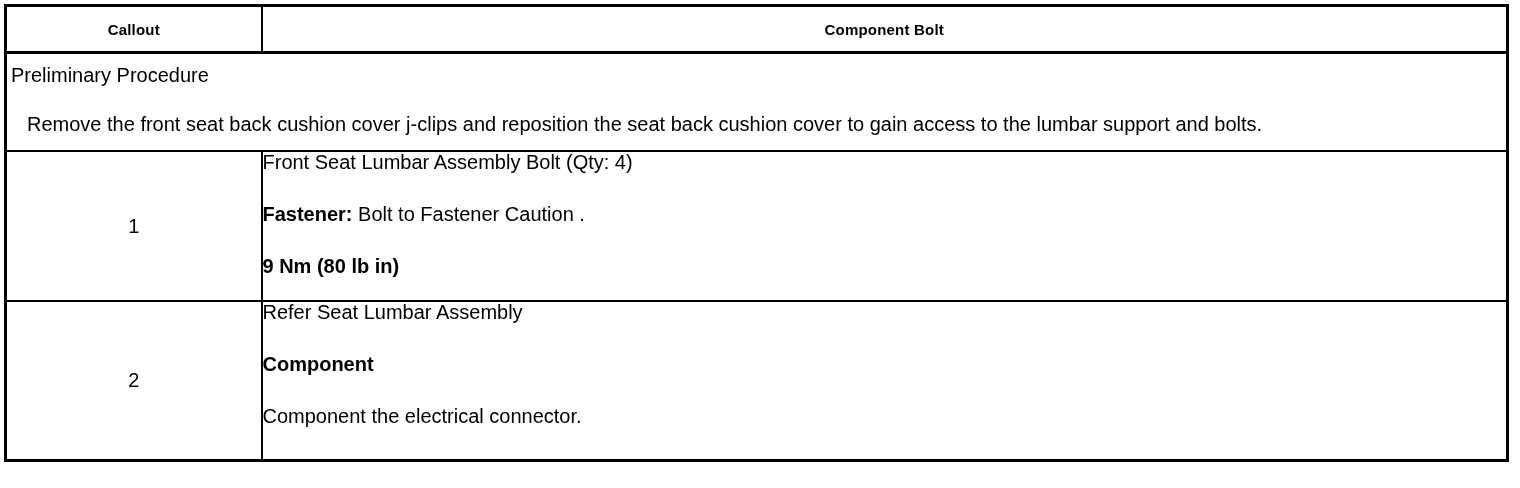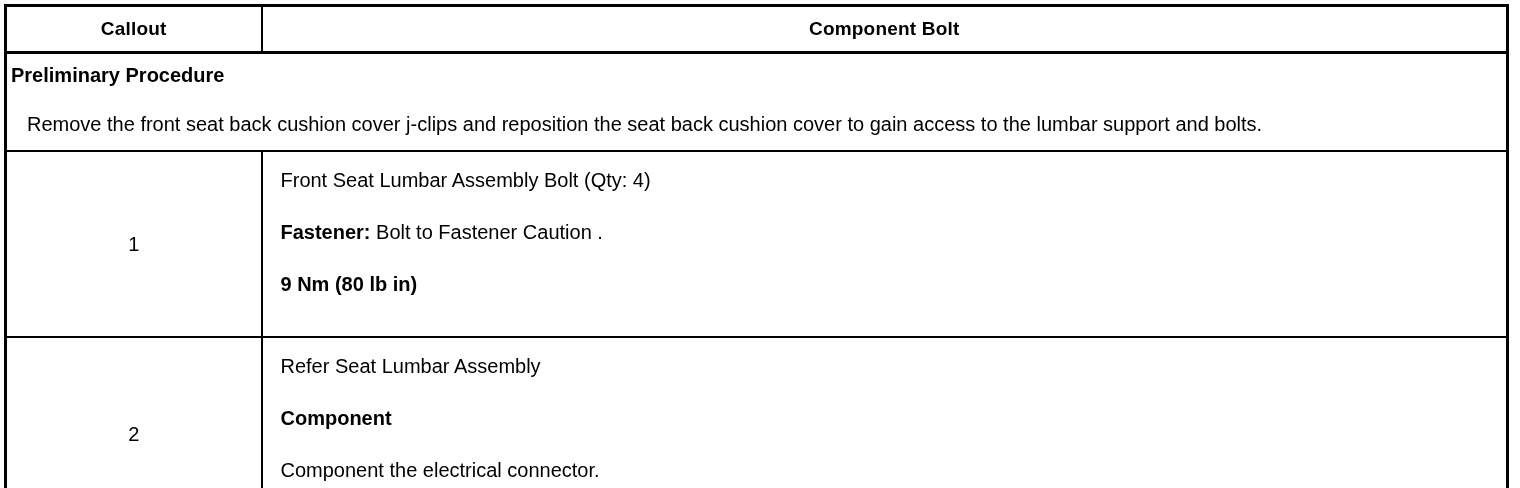--- a/index.html
+++ b/index.html
@@ -35,50 +35,50 @@
   col.col-callout { width: 256px; }
   col.col-component { width: 1246px; }
 
   
   tr.header-row > th {
     border-bottom: 3px solid #000000;
     padding: 0;
     height: 44px;
     vertical-align: middle;
     text-align: center;
-    font-size: 19px;
+    font-size: 15px;
     font-weight: bold;
     letter-spacing: 0.2px;
   }
   tr.header-row > th.callout-head {
     border-right: 2px solid #000000;
   }
 
   
   tr.prelim-row > td {
     border-bottom: 2px solid #000000;
     padding: 11px 4px 12px 4px;
     vertical-align: top;
     font-size: 20px;
     line-height: 1.02;
   }
   .prelim-title {
-    font-weight: bold;
+    font-weight: normal;
     font-size: 20px;
     margin: 0 0 8px 0;
   }
   .prelim-body {
     font-size: 20px;
     margin: 26px 0 0 16px;
     line-height: 1.35;
   }
 
   
   tr.data-row > td {
-    padding: 18px;
+    padding: 0;
     vertical-align: top;
     font-size: 20px;
     margin-left: 28px;
   }
   tr.data-row > td.callout-cell {
     border-right: 2px solid #000000;
     text-align: center;
     vertical-align: middle;
     font-size: 20px;
   }

